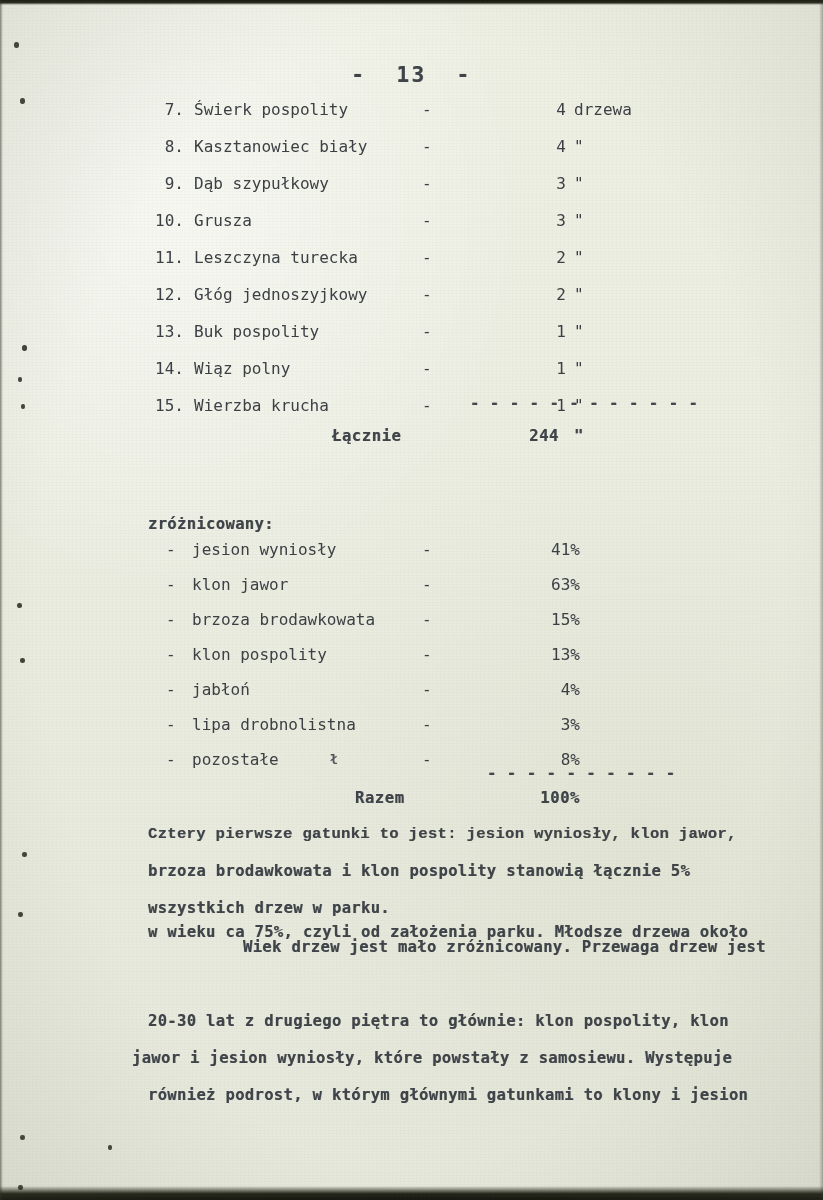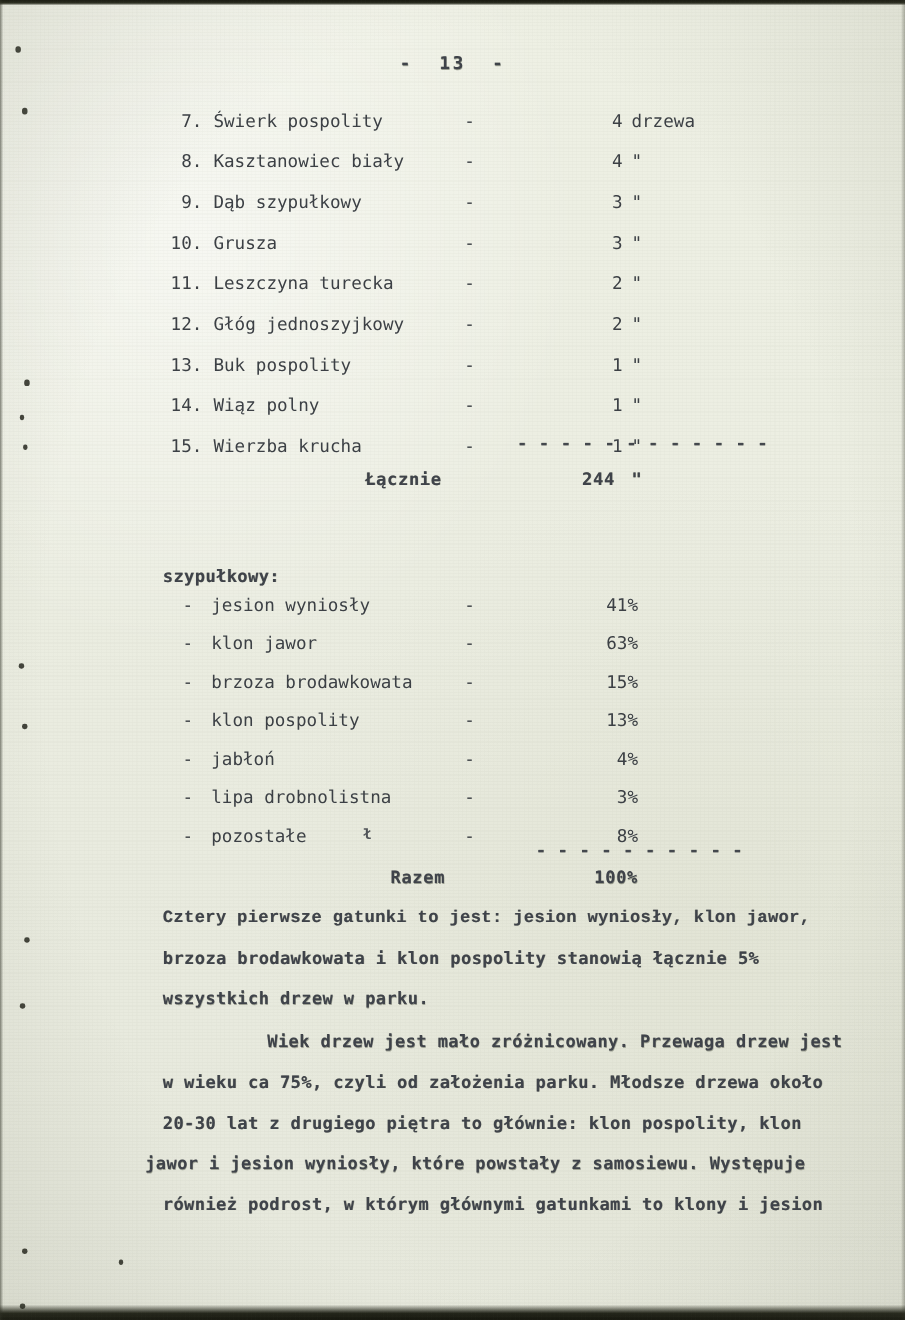--- a/index.html
+++ b/index.html
@@ -68,22 +68,23 @@
     position: absolute;
     white-space: pre;
     font-size: 15.5px;
     letter-spacing: 0.6px;
     font-weight: 700;
     color: #3f434a;
     text-shadow: 0.4px 0.3px 0.6px rgba(90,94,80,0.55), -0.3px 0px 0.5px rgba(120,124,110,0.35);
   }
 
   .folio {
-    font-size: 16px;
+    font-size: 21px;
     letter-spacing: 2.4px;
+    margin-top: 15px;
   }
 
   
   .row      { position: absolute; height: 20px; }
   .col-num  { position: absolute; left: 0;   width: 34px; text-align: right; white-space: pre; }
   .col-name { position: absolute; left: 44px; white-space: pre; }
   .col-dash { position: absolute; left: 272px; white-space: pre; }
   .col-val  { position: absolute; left: 390px; width: 26px; text-align: right; white-space: pre; }
   .col-unit { position: absolute; left: 424px; white-space: pre; }
 
@@ -225,21 +226,21 @@
     </div>
 
     <div class="rule" style="left:470px; top:394px;">- - - - - - - - - - - -</div>
 
     <div style="position:absolute; left:150px; top:427px; width:560px;">
       <span class="line" style="position:absolute; left:182px; top:0;">Łącznie</span>
       <span class="line" style="position:absolute; left:363px; top:0; width:46px; text-align:right;">244</span>
       <span class="line" style="position:absolute; left:424px; top:0;">"</span>
     </div>
 
-    <div class="para" style="left:148px; top:515px;">szypułkowy:</div>
+    <div class="para" style="left:148px; top:515px;">zróżnicowany:</div>
 
     <div style="position:absolute; left:150px; top:540px; width:560px;">
 
       <div class="row" style="top:0px;">
         <span class="pct-bullet">-</span>
         <span class="pct-name">jesion wyniosły</span>
         <span class="pct-dash">-</span>
         <span class="pct-val">41%</span>
       </div>
 
@@ -296,21 +297,21 @@
     </div>
 
     <div>
       <div class="para" style="left:148px; top:825px;font-family:Liberation Mono, monospace;">Cztery pierwsze gatunki to jest: jesion wyniosły, klon jawor,</div>
       <div class="para" style="left:148px; top:862px;">brzoza brodawkowata i klon pospolity stanowią łącznie 5%</div>
       <div class="para" style="left:148px; top:899px;">wszystkich drzew w parku.</div>
     </div>
 
     <div>
       <div class="para" style="left:243px; top:938px;">Wiek drzew jest mało zróżnicowany. Przewaga drzew jest</div>
-      <div class="para" style="left:148px; top:975px;">w wieku ca 75%, czyli od założenia parku. Młodsze drzewa około</div>
+      <div class="para" style="left:148px; top:923px;">w wieku ca 75%, czyli od założenia parku. Młodsze drzewa około</div>
       <div class="para" style="left:148px; top:1012px;">20-30 lat z drugiego piętra to głównie: klon pospolity, klon</div>
       <div class="para" style="left:132px; top:1049px;">jawor i jesion wyniosły, które powstały z samosiewu. Występuje</div>
       <div class="para" style="left:148px; top:1086px;">również podrost, w którym głównymi gatunkami to klony i jesion</div>
     </div>
 
   </div>
 
   <div class="grain"></div>
   <div class="vignette"></div>
 

